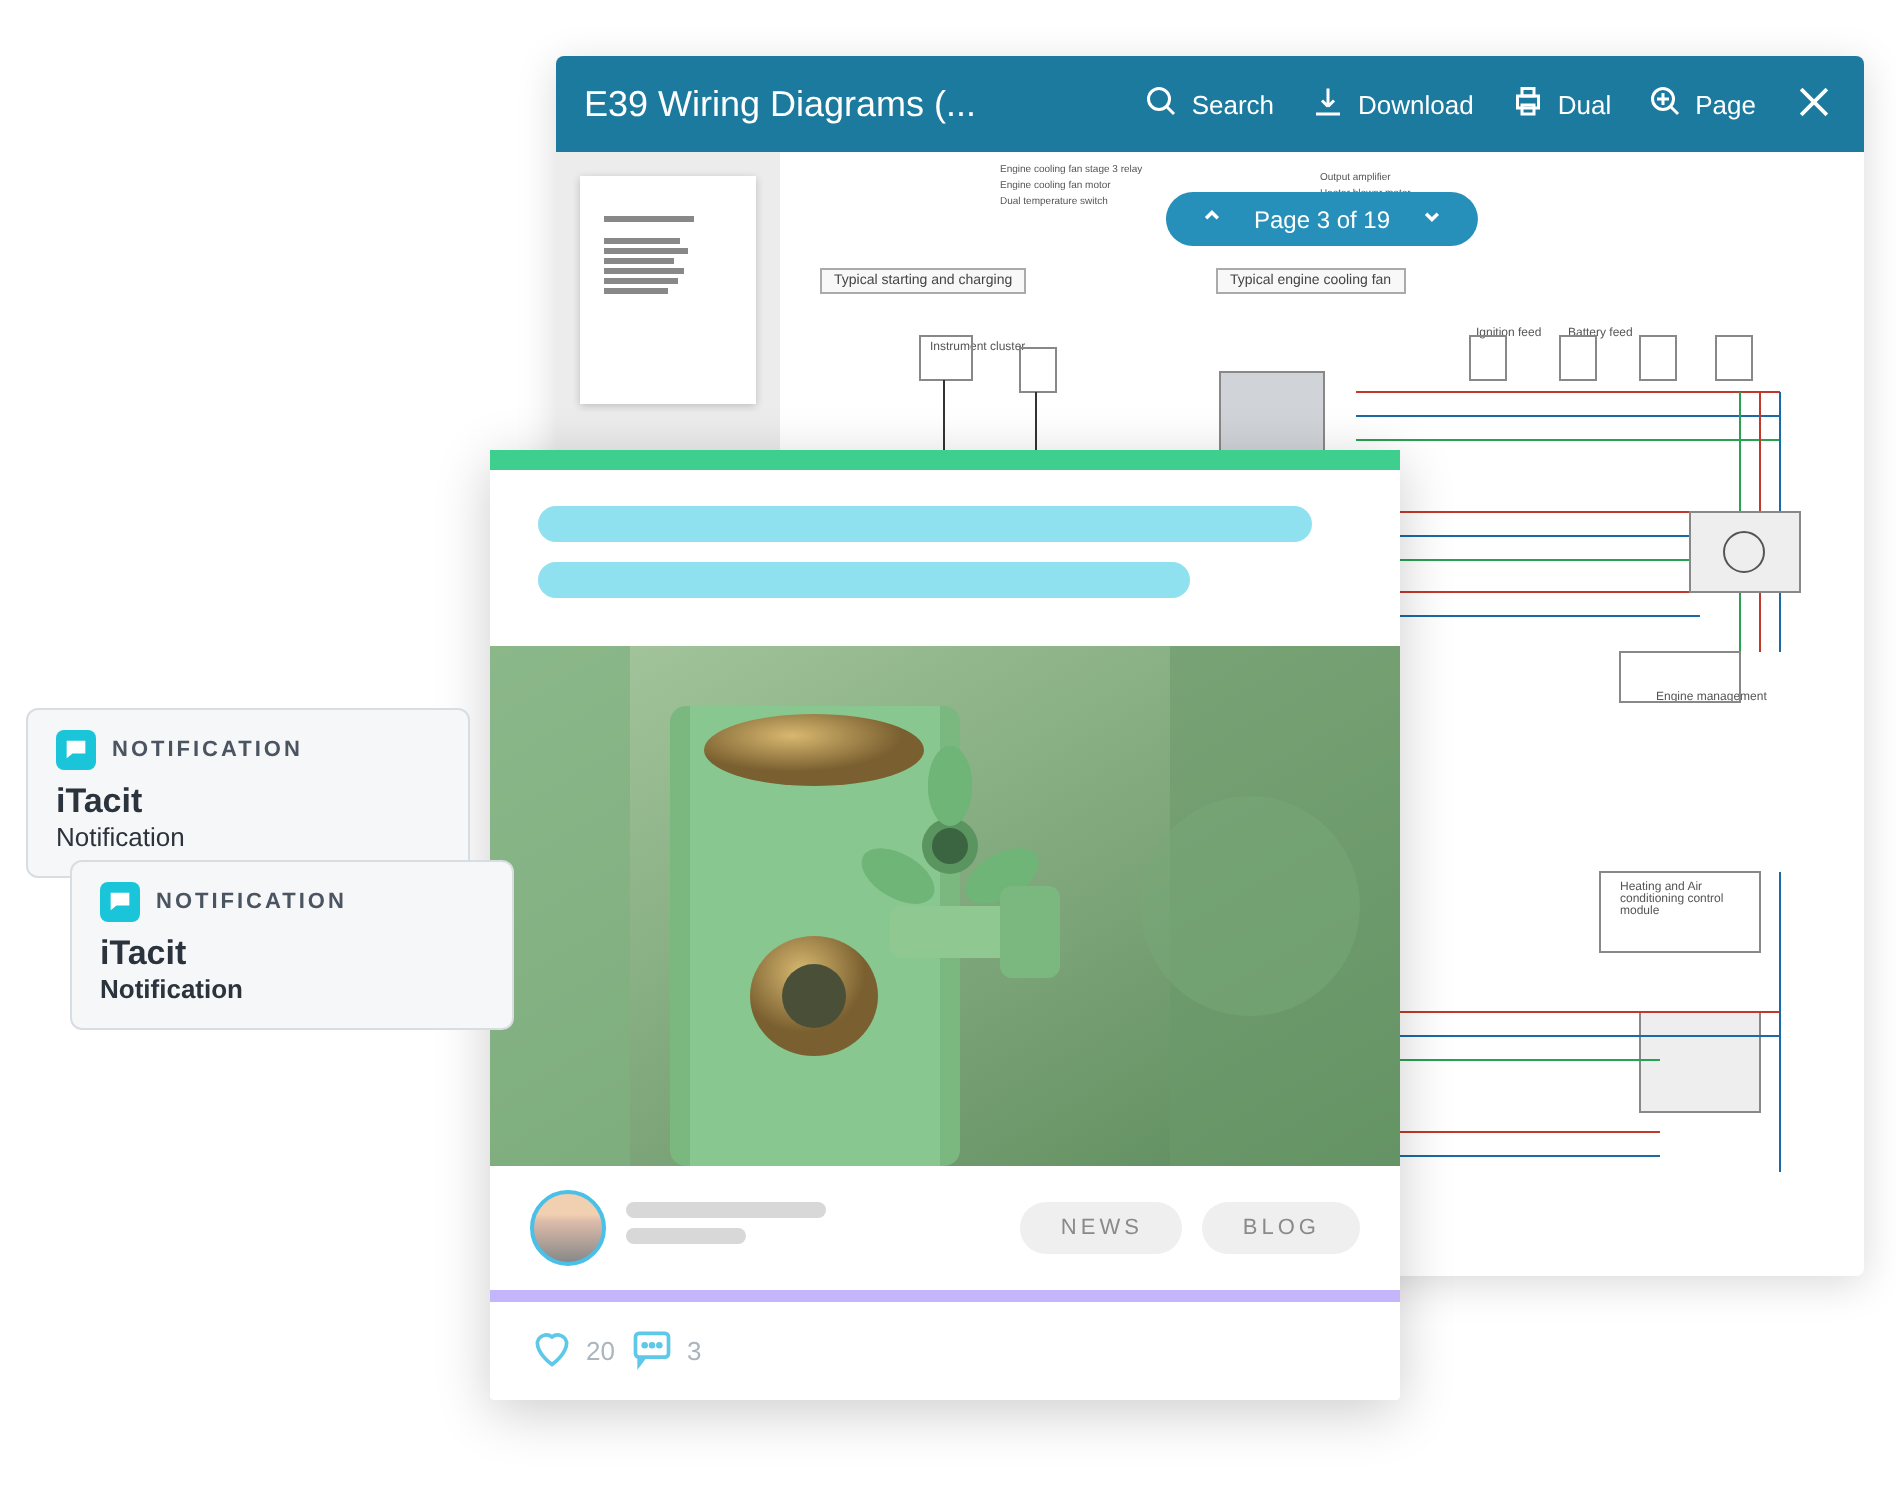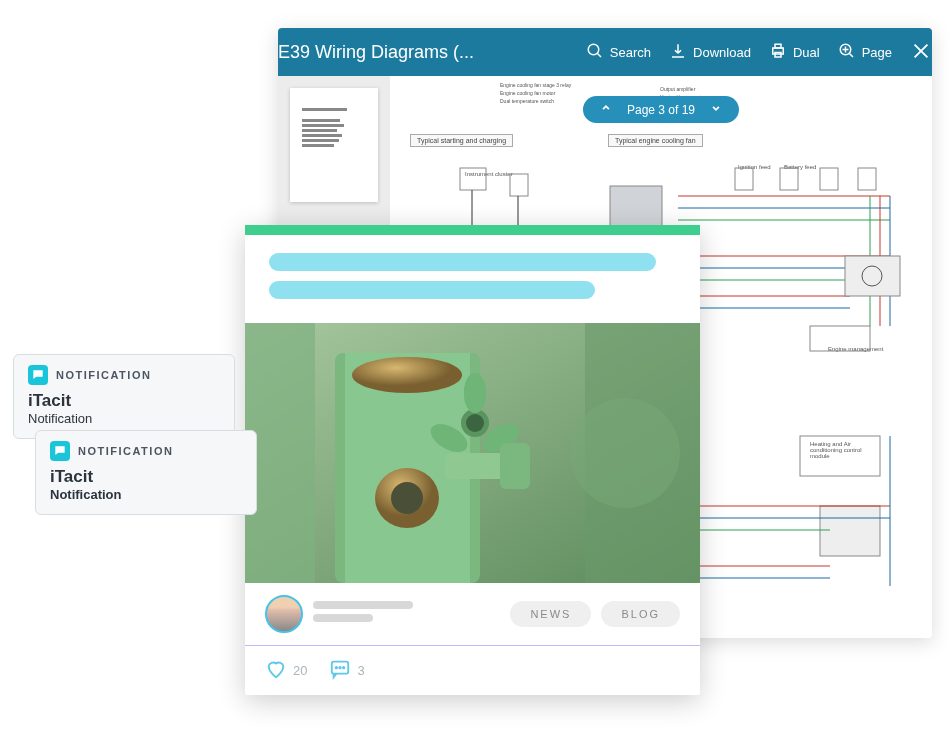--- a/index.html
+++ b/index.html
@@ -22,21 +22,21 @@
   background: #f5f5f5;
   box-shadow: 0 4px 20px rgba(0,0,0,0.15);
   border-radius: 4px;
   overflow: hidden;
 }
 .pdf-toolbar {
   background: #1b7a9e;
   height: 48px;
   display: flex;
   align-items: center;
-  padding: 0 0;
+  padding: 0 14px;
   color: #fff;
 }
 .pdf-title {
   font-size: 18px;
   font-weight: 400;
   flex: 0 0 auto;
   margin-right: 18px;
 }
 .pdf-toolbar-actions {
   display: flex;
@@ -179,24 +179,24 @@
 .al2 { width: 60px; }
 .tag-pill {
   background: #efefef;
   color: #8a8a8a;
   font-size: 11px;
   letter-spacing: 2px;
   padding: 7px 20px;
   border-radius: 16px;
 }
 .priority-actions {
-  border-top: 1px solid #c4b5fd;
+  border-top: 6px solid #c4b5fd;
   padding: 12px 20px;
   display: flex;
-  gap: 22px;
+  gap: 8px;
   align-items: center;
 }
 .action-item {
   display: flex;
   align-items: center;
   gap: 6px;
   color: #aab5bd;
   font-size: 13px;
 }
 .action-item svg { width: 22px; height: 22px; }

